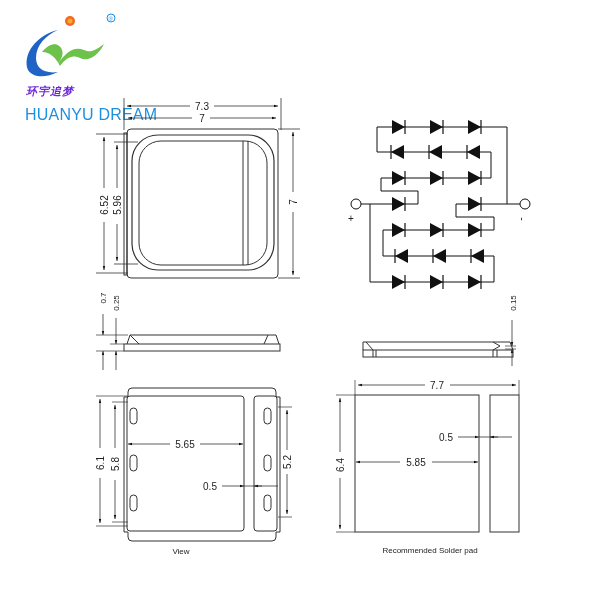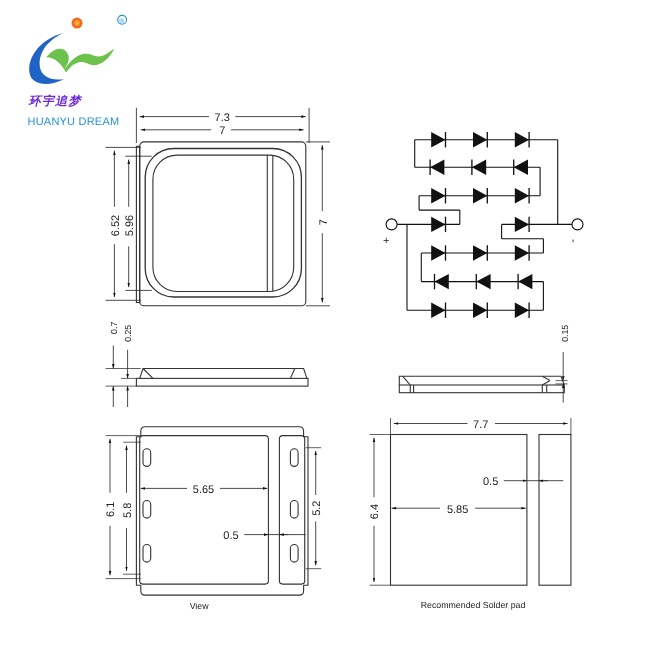--- a/index.html
+++ b/index.html
@@ -1,21 +1,21 @@
 <!DOCTYPE html>
 <html><head>
 <meta charset="utf-8">
 <style>
   html, body { margin: 0; padding: 0; background: #ffffff; }
   body { width: 600px; height: 600px; position: relative; overflow: hidden;
          font-family: "Liberation Sans", sans-serif; }
   .logo { position: absolute; left: 0; top: 0; width: 160px; height: 110px; }
   .logo-cn { position: absolute; left: 26px; top: 84px; font-family: "DejaVu Serif", serif;
              font-size: 11px; font-weight: bold; color: #6d28d9; letter-spacing: 1px; font-style: italic; }
-  .logo-en { position: absolute; left: 25px; top: 106px; font-size: 10px; color: #1f8fe0;
+  .logo-en { position: absolute; left: 25px; top: 106px; font-size: 16px; color: #1f8fe0;
              letter-spacing: 0.2px; }
   svg.drawing { position: absolute; left: 0; top: 0; }
   .dim { font-family: "Liberation Sans", sans-serif; font-size: 10px; fill: #222; }
   .cap { font-family: "Liberation Sans", sans-serif; font-size: 8px; fill: #222; }
 </style>
 </head>
 <body>
 
 <div class="logo">
   <svg width="160" height="110" viewBox="0 0 160 110">

